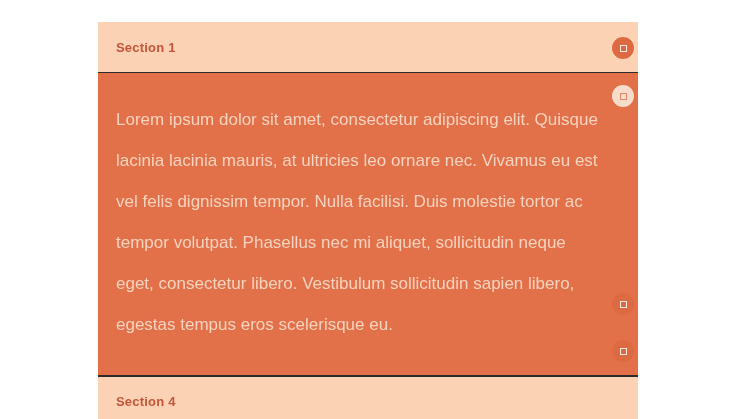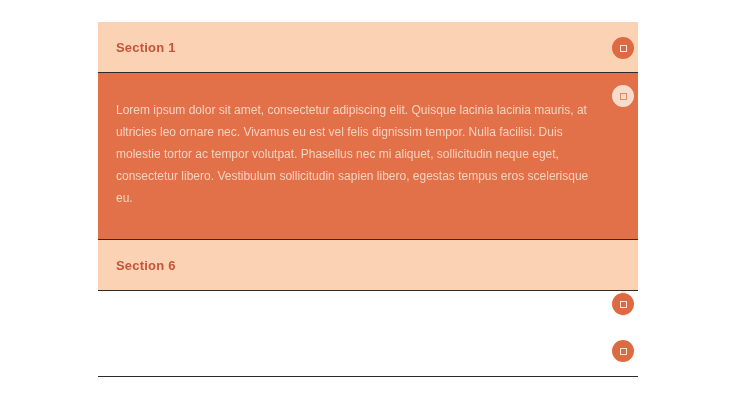--- a/index.html
+++ b/index.html
@@ -68,22 +68,22 @@
   }
 
   .section-body {
     background: #e2714a;
     padding: 26px 36px 30px 18px;
     border-bottom: 1px solid #2b2b2b;
   }
 
   .section-body p {
     margin: 0;
-    font-size: 12px;
-    line-height: 22px;
+    font-size: 17px;
+    line-height: 41px;
     color: #f6d3bf;
   }
 
   
   .rail {
     position: absolute;
     top: 0;
     left: 523px;
     width: 5px;
     height: 100%;
@@ -155,21 +155,21 @@
 
     <div class="section">
       <div class="section-body">
         <p>Lorem ipsum dolor sit amet, consectetur adipiscing elit. Quisque lacinia lacinia mauris, at ultricies leo ornare nec. Vivamus eu est vel felis dignissim tempor. Nulla facilisi. Duis molestie tortor ac tempor volutpat. Phasellus nec mi aliquet, sollicitudin neque eget, consectetur libero. Vestibulum sollicitudin sapien libero, egestas tempus eros scelerisque eu.</p>
       </div>
     </div>
 
 
     <div class="section">
       <div class="section-header collapsed">
-        <span class="section-title">Section 6</span>
+        <span class="section-title">Section 4</span>
       </div>
     </div>
 
     <div class="marker dark" style="top:15px;">
       <span class="marker-inner"></span>
     </div>
     <div class="marker light" style="top:63px;">
       <span class="marker-inner"></span>
     </div>
     <div class="marker dark" style="top:271px;">

